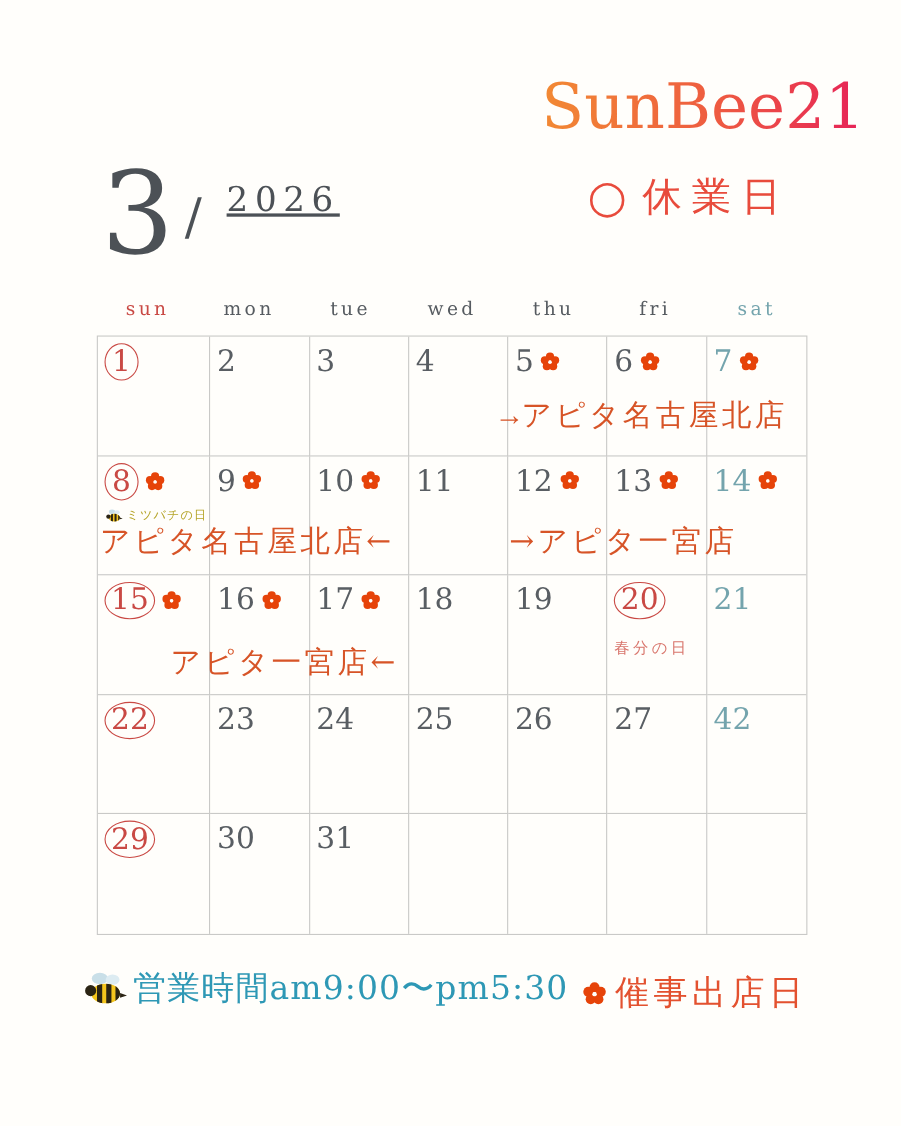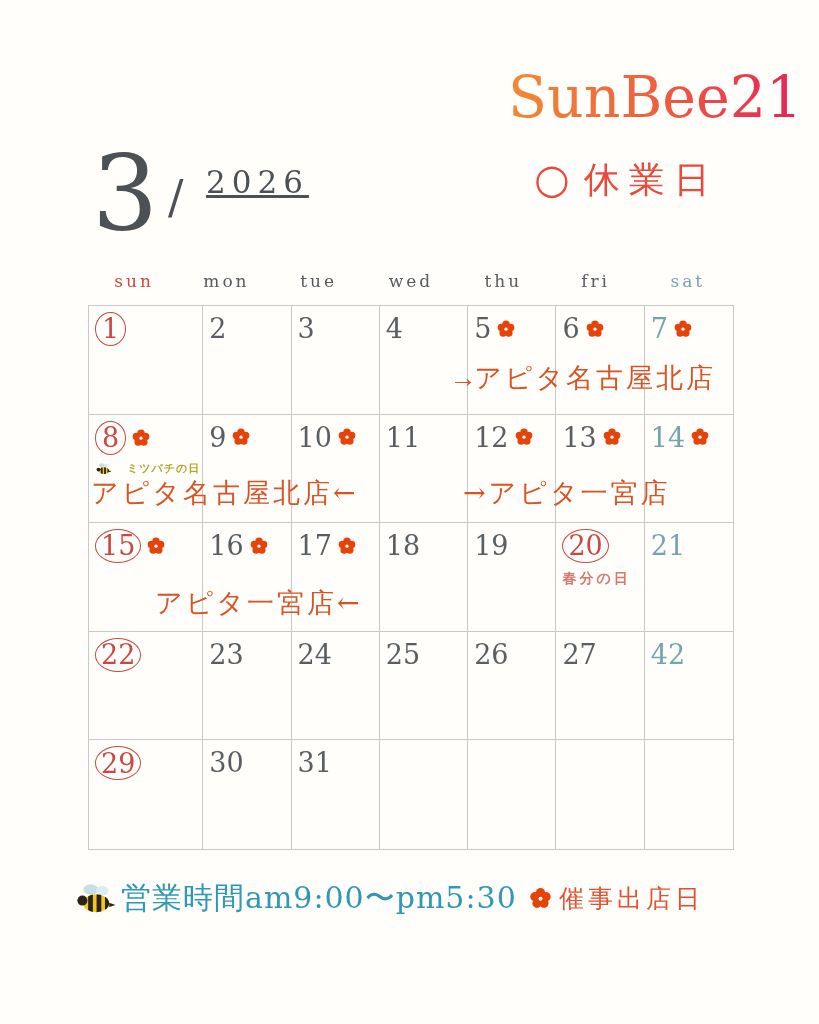--- a/index.html
+++ b/index.html
@@ -6,21 +6,21 @@
   body{
     width:819px;height:1024px;
     background:var(--bg,#fffefb);
     font-family:"DejaVu Serif","Liberation Serif",serif;
     position:relative;overflow:hidden;
   }
   .page{position:absolute;inset:0;}
 
   
   .logo{
-    position:absolute;left:508px;top:66px;
+    position:absolute;left:492px;top:66px;
     font-size:57px;line-height:1.1;color:#ee5a41;white-space:nowrap;text-align:center;
   }
   @supports (-webkit-background-clip: text){
     .logo{
       background:linear-gradient(93deg,#f28a33 0%,#ee5a41 55%,#e62158 100%);
       -webkit-background-clip:text;background-clip:text;color:transparent;
     }
   }
 
   
@@ -68,40 +68,40 @@
   .cell:nth-child(n+29){border-bottom:none;}
   .cell-top{display:flex;align-items:center;gap:4px;}
   .num{font-size:27px;line-height:1.25;color:var(--num);}
   .cell.sat .num{color:var(--sat);}
   .circled{
     display:inline-flex;align-items:center;justify-content:center;
     min-width:31px;height:34px;padding:0 5px;box-sizing:border-box;
     border:1.7px solid var(--sun);border-radius:50%;
   }
   .circled .num{color:var(--sun);}
-  .sub{display:flex;align-items:center;gap:15px;line-height:1.2;white-space:nowrap;font-weight:bold;}
+  .sub{display:flex;align-items:center;gap:3px;line-height:1.2;white-space:nowrap;}
 
   
   .store-ann{
     position:absolute;z-index:5;white-space:nowrap;
     font-size:27px;letter-spacing:3px;line-height:1.2;
     color:var(--annotation);
   }
 
   
   .hours-legend{
     position:absolute;left:74px;top:878px;
     display:flex;align-items:center;gap:5px;
   }
   .hours-label{font-size:30px;letter-spacing:1px;color:var(--hours);white-space:nowrap;}
   .event-legend{
     position:absolute;left:527px;top:882px;
     display:flex;align-items:center;gap:5px;
   }
-  .event-label{font-size:25px;letter-spacing:4px;color:var(--event);white-space:nowrap;}
+  .event-label{font-size:31px;letter-spacing:4px;color:var(--event);white-space:nowrap;}
   .icon-wrap{display:inline-flex;align-items:center;}
 </style>
 </head>
 <body style="--bg: #fffefb; --grid-line: #c9c9c7; --num: #595e63; --sat: #74a4ad; --sun: #c94944; --flower: #e64309; --annotation: #d75427; --holiday: #e84b3c; --title: #4c5156; --dow: #565b60; --hours: #2e98b5; --event: #e3512f;">
 
 <div class="page">
 
   <div class="logo">SunBee21</div>
 
   <div class="holiday-legend">
@@ -390,21 +390,21 @@
         <div class="cell-top">
           <span class="num">19</span>
         </div>
       </div>
       <div class="cell">
         <div class="cell-top">
           <span class="circled">
             <span class="num">20</span>
           </span>
         </div>
-        <div class="sub" style="margin-top: 7px;">
+        <div class="sub" style="margin-top: 19px;">
           <span style="color: rgb(217, 118, 109); font-size: 14px; letter-spacing: 3px;">春分の日</span>
         </div>
       </div>
       <div class="cell sat">
         <div class="cell-top">
           <span class="num">21</span>
         </div>
       </div>
       <div class="cell sun">
         <div class="cell-top">

